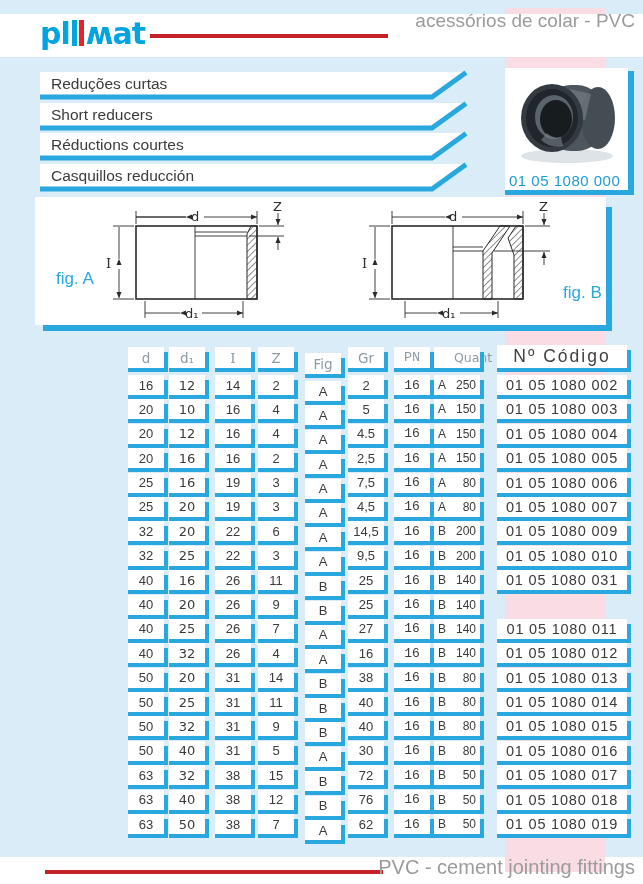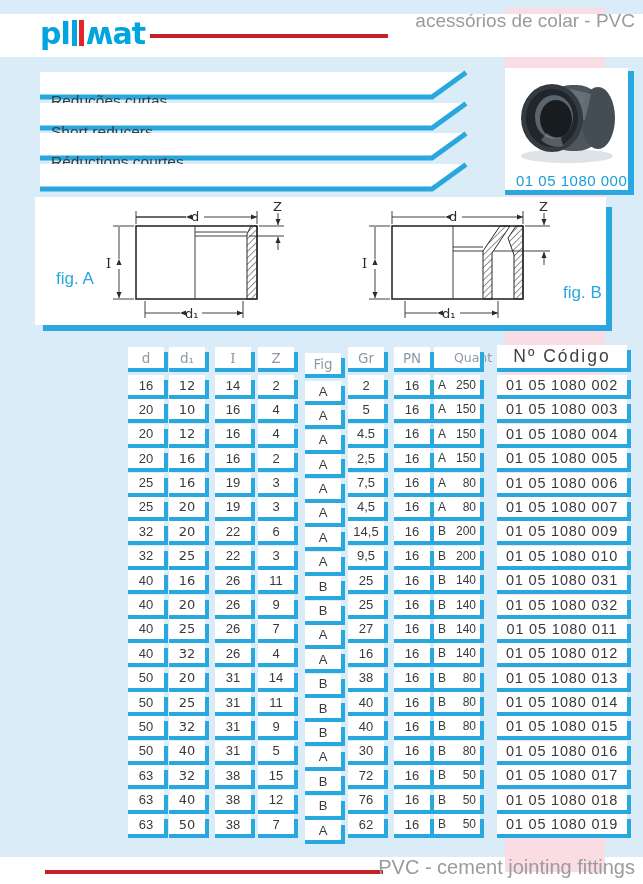--- a/index.html
+++ b/index.html
@@ -25,26 +25,26 @@
   .logo{position:absolute;left:40px;top:6px;display:flex;align-items:flex-start;font-family:"DejaVu Sans",sans-serif;font-weight:bold;color:var(--logoblue);font-size:30px;line-height:28px;letter-spacing:-1px;}
   .logo .bar{display:inline-block;width:5px;height:26px;margin:0 1px 1px 2px;}
   .logo .bar.b{background:var(--logoblue);}
   .logo .bar.r{background:var(--logored);margin-left:1px;margin-right:2px;}
   .header-rule{position:absolute;left:150px;top:20px;width:238px;height:3.5px;background:var(--red);}
   .header-title{position:absolute;right:8px;top:10px;font-size:19px;color:var(--gray);z-index:3;}
 
   
   .banner{position:absolute;left:40px;width:430px;height:32px;z-index:2;}
   .banner svg{position:absolute;left:0;top:0;overflow:visible;}
-  .banner .lbl{position:absolute;left:11px;top:20px;font-size:15.5px;color:#3B3B3B;}
+  .banner .lbl{position:absolute;left:11px;top:3px;font-size:15.5px;color:#3B3B3B;}
 
   
   .product{left:505px;top:68px;width:129px;height:127px;z-index:2;}
   .p-img{position:absolute;left:0;top:0;width:123px;height:102px;background:#fff;}
-  .p-code{position:absolute;left:0;top:102px;width:123px;height:20px;background:#fff;color:#1B9CD8;font-size:15px;letter-spacing:0.5px;display:flex;align-items:center;padding-left:11px;}
+  .p-code{position:absolute;left:0;top:102px;width:123px;height:20px;background:#fff;color:#1B9CD8;font-size:15px;letter-spacing:0.5px;display:flex;align-items:center;padding-left:4px;}
   .p-bottom{position:absolute;left:0;bottom:0;width:129px;height:5px;background:var(--accent);}
   .p-right{position:absolute;right:0;top:3px;bottom:0;width:6px;background:var(--accent);}
 
   
   .drawpanel{left:35px;top:197px;width:577px;height:134px;z-index:2;}
   .d-white{position:absolute;left:0;top:0;right:6px;bottom:6px;background:#fff;}
   .d-right{position:absolute;right:0;top:10px;bottom:0;width:6px;background:var(--accent);}
   .d-bottom{position:absolute;left:8px;right:0;bottom:0;height:6px;background:var(--accent);}
   .figlabel{position:absolute;font-size:17px;color:var(--accent);z-index:3;}
   .fig-a{left:21px;top:72px;}
@@ -59,21 +59,21 @@
   .cell::after{content:"";position:absolute;left:0;bottom:-4px;right:-4px;height:4px;background:var(--accent);}
   .cell::before{content:"";position:absolute;top:5px;bottom:-4px;right:-4px;width:4px;background:var(--accent);}
   .hcell{color:var(--hgray);font-size:13.5px;font-family:"DejaVu Sans",sans-serif;}
   .serif-i{font-family:"DejaVu Serif",serif;}
   .c0{left:128px;width:36px;}
   .c1{left:169px;width:36px;font-family:"DejaVu Sans",sans-serif;}
   .c2{left:215px;width:36px;}
   .c3{left:258px;width:36px;}
   .c4{left:305px;width:36px;margin-top:6px;}
   .c5{left:348px;width:36px;}
-  .c6{left:394px;width:36px;}
+  .c6{left:394px;width:36px;font-family:Liberation Mono, monospace;}
   .c7{left:434px;width:46px;padding-left:32px;}
   .quant{justify-content:space-between;padding:0 4px;font-size:12px;}
   .ccode{left:497px;width:130px;font-size:14.5px;letter-spacing:0.8px;}
   .theader{position:absolute;left:0;top:347px;width:643px;height:22px;}
   .theader .cell{height:21px;}
   .codeheader{left:497px;top:345px;width:130px;height:23px;font-size:17.5px;letter-spacing:2px;color:#404040;}
   .tbody{position:absolute;left:0;top:375px;width:643px;text-align:center;}
   .trow{position:relative;height:20px;margin-bottom:4.4px;}
 
   
@@ -116,20 +116,21 @@
     <polygon points="0,0 424,0 391,25 0,25" fill="#fff"></polygon>
     <path d="M0,25 L392,25 L426,0.5" fill="none" stroke="#29A8DF" stroke-width="5"></path>
   </svg>
   <span class="lbl">Réductions courtes</span>
 </div>
 <div class="banner" style="top:164px">
   <svg width="430" height="32">
     <polygon points="0,0 424,0 391,25 0,25" fill="#fff"></polygon>
     <path d="M0,25 L392,25 L426,0.5" fill="none" stroke="#29A8DF" stroke-width="5"></path>
   </svg>
+  <span class="lbl">Casquillos reducción</span>
 </div>
 
 <div class="abs product">
   <div class="p-img">
     <svg width="123" height="102" viewBox="0 0 123 102">
       <ellipse cx="62" cy="88" rx="46" ry="7" fill="#DDE3E6"></ellipse>
       <rect x="40" y="17" width="58" height="66" rx="26" fill="#4D565C"></rect>
       <ellipse cx="93" cy="50" rx="17" ry="31" fill="#444D53"></ellipse>
       <path d="M52,18 L86,26 L80,52 L44,44 Z" fill="#7E888E" opacity="0.55"></path>
       <ellipse cx="47" cy="50" rx="31" ry="34" fill="#333B41"></ellipse>
@@ -382,21 +383,20 @@
         <div class="cell c1">20</div>
         <div class="cell c2">26</div>
         <div class="cell c3">9</div>
         <div class="cell c4">B</div>
         <div class="cell c5">25</div>
         <div class="cell c6">16</div>
         <div class="cell c7 quant">
           <span>B</span>
           <span>140</span>
         </div>
-        <div class="cell ccode">01 05 1080 032</div>
       </div>
       <div class="trow">
         <div class="cell c0">40</div>
         <div class="cell c1">25</div>
         <div class="cell c2">26</div>
         <div class="cell c3">7</div>
         <div class="cell c4">A</div>
         <div class="cell c5">27</div>
         <div class="cell c6">16</div>
         <div class="cell c7 quant">

